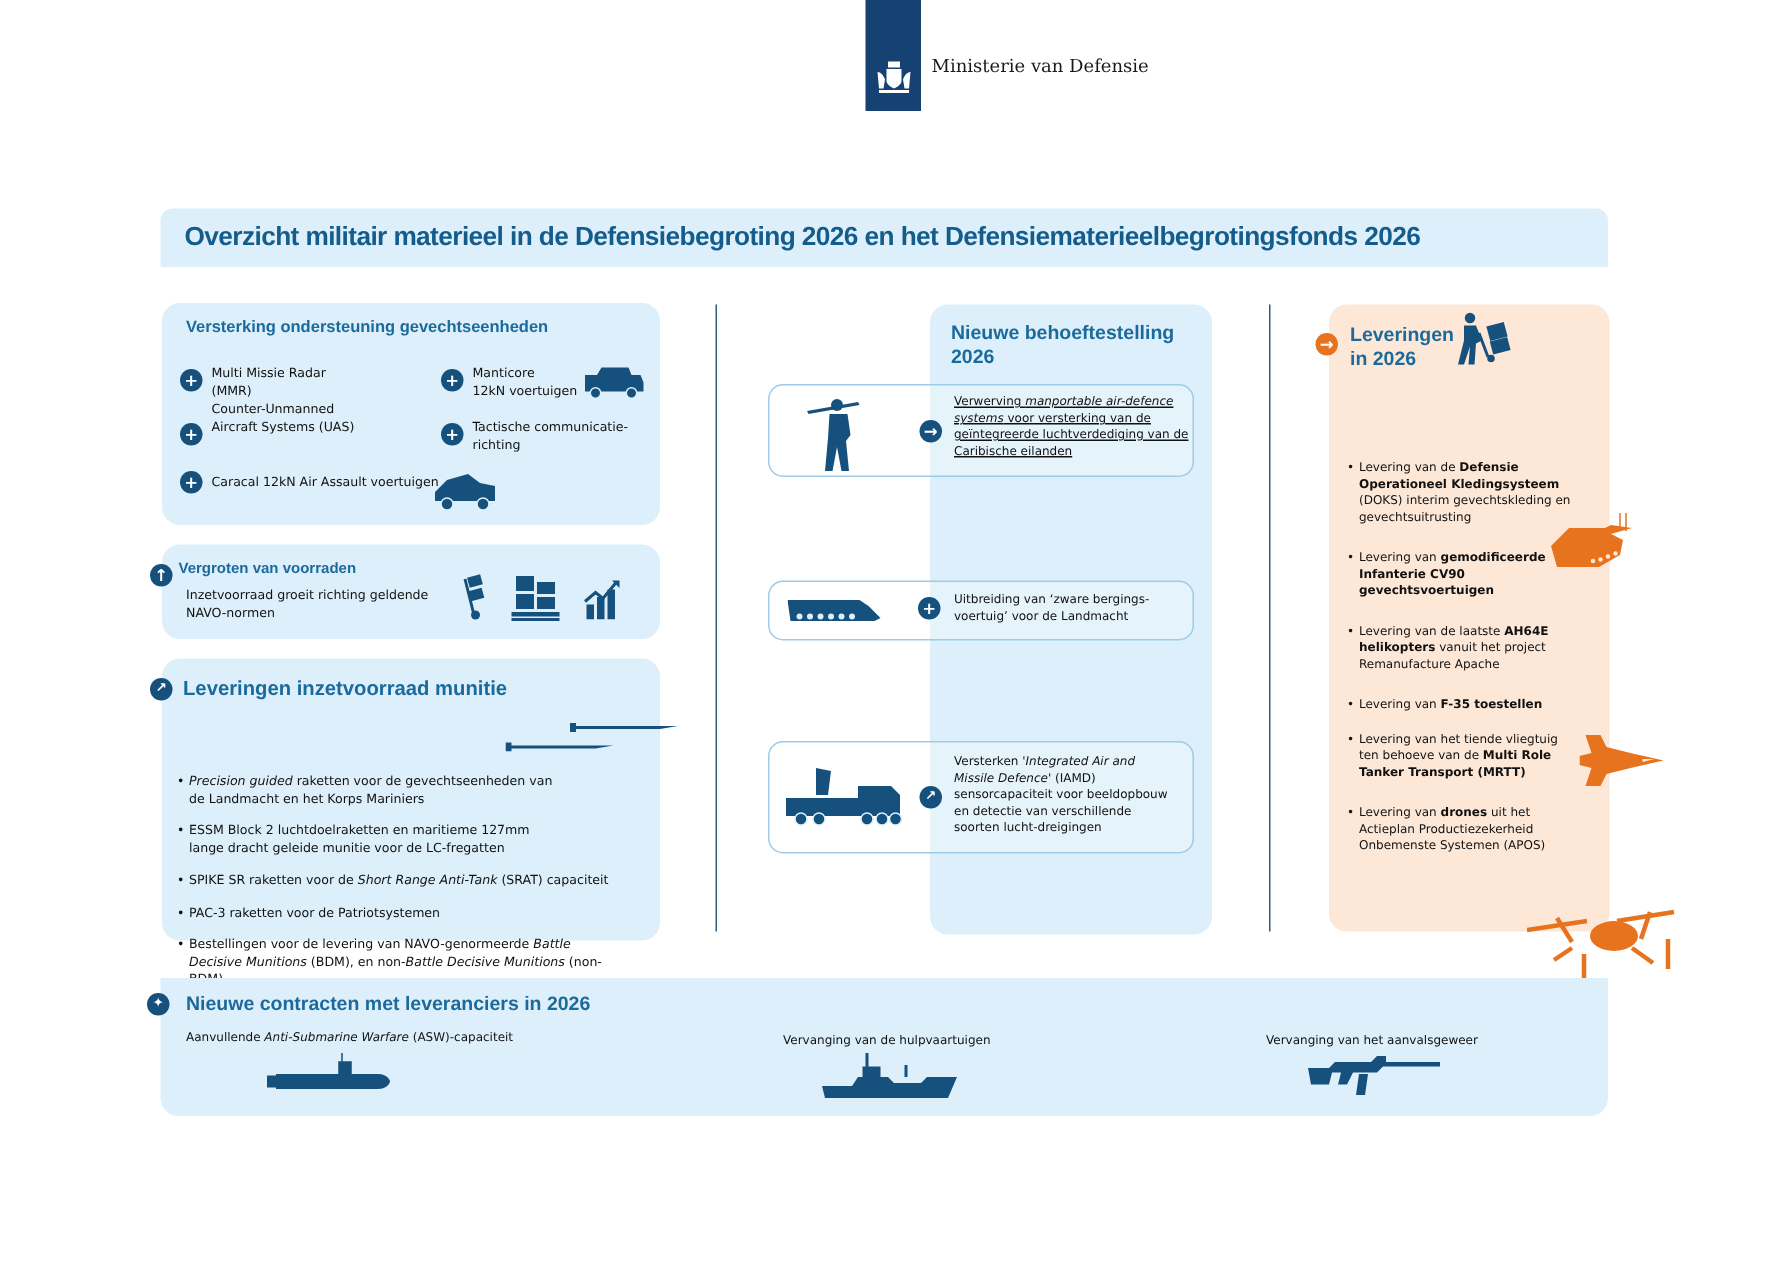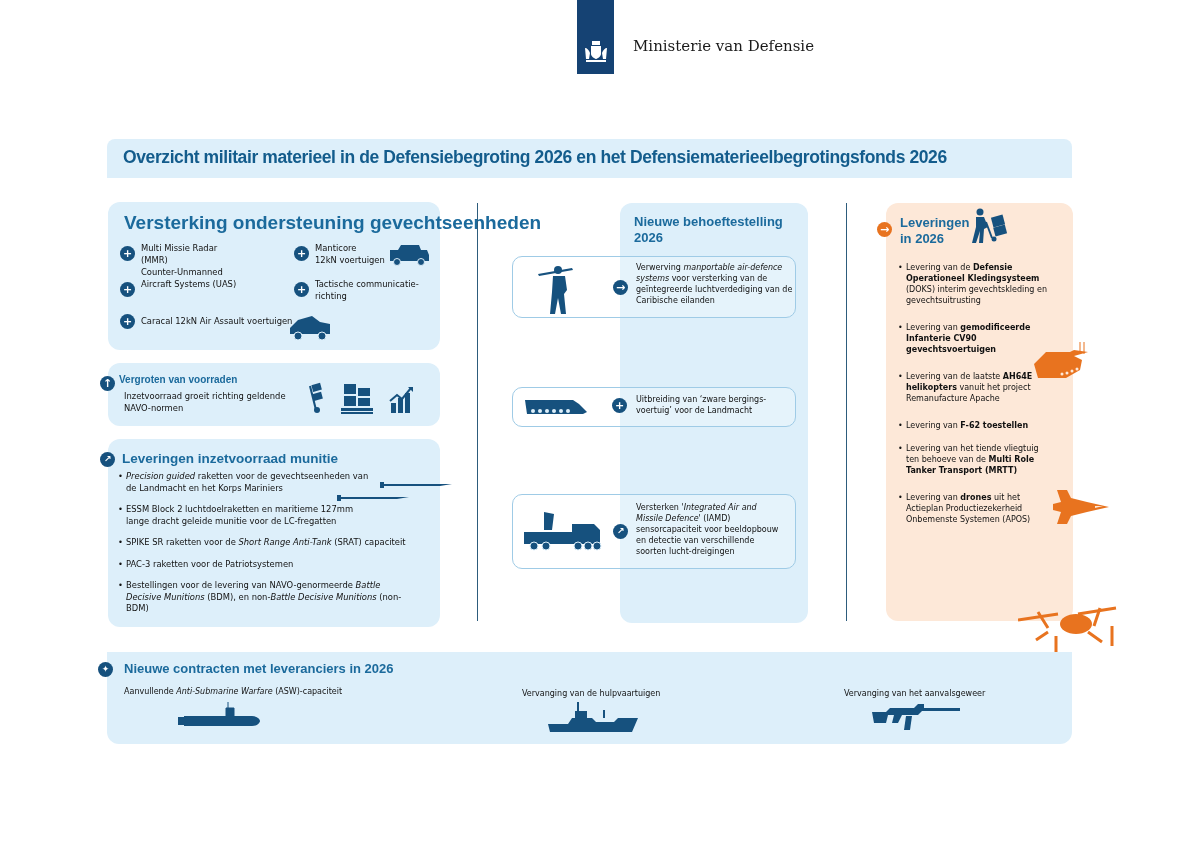--- a/index.html
+++ b/index.html
@@ -3,32 +3,32 @@
 <meta charset="utf-8">
 <style>
   * { box-sizing: border-box; margin: 0; padding: 0; }
   body {
     width: 1191px; height: 842px; background: #ffffff; position: relative; overflow: hidden;
     font-family: "DejaVu Sans", "Liberation Sans", sans-serif; color: #1a1a1a;
   }
   .abs { position: absolute; }
   
   .logo-bar { left: 577px; top: 0; width: 37px; height: 74px; background: #154273; display:flex; align-items:flex-end; justify-content:center; padding-bottom: 10px;}
-  .logo-text { left: 621px; top: 37px; font-family: "DejaVu Serif", "Liberation Serif", serif; font-size: 15px; color: #1a1a1a; margin-left: 12px; }
+  .logo-text { left: 621px; top: 37px; font-family: "DejaVu Serif", "Liberation Serif", serif; font-size: 12px; color: #1a1a1a; }
 
   
   .title-banner { left: 107px; top: 139px; width: 965px; height: 39px; background: #ddeffa; border-radius: 8px 8px 0 0; }
   .title-text { left: 123px; top: 147px; font-size: 17.5px; font-weight: bold; color: #135c8c; letter-spacing: -0.4px; white-space: nowrap; font-family: "Liberation Sans", sans-serif;}
 
   .panel { background: #ddeffa; border-radius: 12px; }
   .h-blue { color: #1b6a9c; font-weight: bold; font-family: "Liberation Sans", sans-serif; }
   .small { font-size: 8.4px; line-height: 11.5px; color: #111; }
   .circ { width: 15px; height: 15px; border-radius: 50%; background: #16517e; color:#fff; font-size: 11px; line-height: 15px; text-align:center; font-weight:bold; }
   .circ-o { background: #e8731f; }
-  .bullet-list { list-style: none; }
+  .bullet-list { list-style: none; margin-top: 44px; }
   .bullet-list li { position: relative; padding-left: 8px; }
   .bullet-list li::before { content: "•"; position: absolute; left: 0; top: 0; }
   .divider { width: 1px; background: #2d5c7c; }
   .card { border: 1px solid #9fcbe6; border-radius: 10px; background: rgba(255,255,255,0.25); }
   svg { display:block; }
   i { font-style: italic; }
   b { font-weight: bold; }
 </style>
 </head>
 <body>
@@ -40,21 +40,21 @@
     <path d="M2 10c2 0 4 2 5 5l-1 6H3z M24 10c-2 0-4 2-5 5l1 6h3z" fill="#fff"></path>
     <rect x="3" y="22" width="20" height="2" fill="#fff"></rect>
   </svg>
 </div>
 <div class="abs logo-text">Ministerie van Defensie</div>
 
 <div class="abs title-banner"></div>
 <div class="abs title-text">Overzicht militair materieel in de Defensiebegroting 2026 en het Defensiematerieelbegrotingsfonds 2026</div>
 
 <div class="abs panel" style="left:108px;top:202px;width:332px;height:148px;"></div>
-<div class="abs h-blue" style="left:124px;top:212px;font-size:19px;">Versterking ondersteuning gevechtseenheden</div>
+<div class="abs h-blue" style="left:124px;top:212px;font-size:11px;">Versterking ondersteuning gevechtseenheden</div>
 
 <div class="abs circ" style="left:120px;top:246px;">+</div>
 <div class="abs small" style="left:141px;top:243px;">
   <div>Multi Missie Radar</div>
     <div>(MMR)</div>
 </div>
 <div class="abs circ" style="left:294px;top:246px;">+</div>
 <div class="abs small" style="left:315px;top:243px;">
   <div>Manticore</div>
     <div>12kN voertuigen</div>
@@ -139,21 +139,21 @@
     <div>2026</div>
 </div>
 
 <div class="abs card" style="left:512px;top:256px;width:284px;height:62px;"></div>
 <svg class="abs" style="left:538px;top:262px;" width="40" height="54" viewBox="0 0 40 54">
   <path d="M0 12l34-6 1 2-34 6z" fill="#16517e"></path>
     <circle cx="20" cy="8" r="4" fill="#16517e"></circle>
   <path d="M15 14h12l2 14-3 4 2 20h-5l-3-16-3 16h-5l2-22z" fill="#16517e"></path>
 </svg>
 <div class="abs circ" style="left:613px;top:280px;">→</div>
-<div class="abs small" style="left:636px;top:262px;width:160px;font-size:8px;line-height:11px;">
+<div class="abs small" style="left:636px;top:262px;width:160px;font-size:8px;line-height:11px;text-decoration:underline;">
   <span>Verwerving </span><i>manportable air-defence systems</i><span> voor versterking van de geïntegreerde luchtverdediging van de Caribische eilanden</span>
 </div>
 
 <div class="abs card" style="left:512px;top:387px;width:284px;height:40px;"></div>
 <svg class="abs" style="left:525px;top:396px;" width="72" height="22" viewBox="0 0 72 22">
   <path d="M0 4h48l6 4 8 8-4 2H2z" fill="#16517e"></path>
   <g fill="#ddeffa">
       <circle cx="8" cy="15" r="2"></circle>
       <circle cx="15" cy="15" r="2"></circle>
       <circle cx="22" cy="15" r="2"></circle>
@@ -195,21 +195,21 @@
   <rect x="22" y="8" width="12" height="10" fill="#16517e" transform="rotate(-15 28 13)"></rect>
     <rect x="24" y="18" width="12" height="9" fill="#16517e" transform="rotate(-15 30 22)"></rect>
   <path d="M16 14l6 16" stroke="#16517e" stroke-width="2"></path>
     <circle cx="24" cy="31" r="2.5" fill="#16517e"></circle>
 </svg>
 
 <ul class="abs small bullet-list" style="left:898px;top:262px;width:166px;font-size:8px;line-height:11px;">
   <li style="margin-bottom:16px;"><span>Levering van de </span><b>Defensie Operationeel Kledingsysteem</b><span> (DOKS) interim gevechtskleding en gevechtsuitrusting</span></li>
   <li style="margin-bottom:16px;"><span>Levering van </span><b>gemodificeerde Infanterie CV90 gevechtsvoertuigen</b><span></span></li>
   <li style="margin-bottom:16px;width:145px;"><span>Levering van de laatste </span><b>AH64E helikopters</b><span> vanuit het project Remanufacture Apache</span></li>
-  <li style="margin-bottom:12px;"><span>Levering van </span><b>F-62 toestellen</b><span></span></li>
+  <li style="margin-bottom:12px;"><span>Levering van </span><b>F-35 toestellen</b><span></span></li>
   <li style="margin-bottom:16px;width:150px;"><span>Levering van het tiende vliegtuig ten behoeve van de </span><b>Multi Role Tanker Transport (MRTT)</b><span></span></li>
   <li style="width:150px;"><span>Levering van </span><b>drones</b><span> uit het Actieplan Productiezekerheid Onbemenste Systemen (APOS)</span></li>
 </ul>
 
 <svg class="abs" style="left:1032px;top:342px;" width="60" height="40" viewBox="0 0 60 40">
   <path d="M48 0v12M52 0v12" stroke="#e8731f" stroke-width="1"></path>
   <path d="M14 10h24l4-2 14 2-14 4 8 4-2 10-14 8H6L2 22z" fill="#e8731f"></path>
   <g fill="#fde8d8">
       <circle cx="30" cy="32" r="1.5"></circle>
       <circle cx="35" cy="31" r="1.5"></circle>

